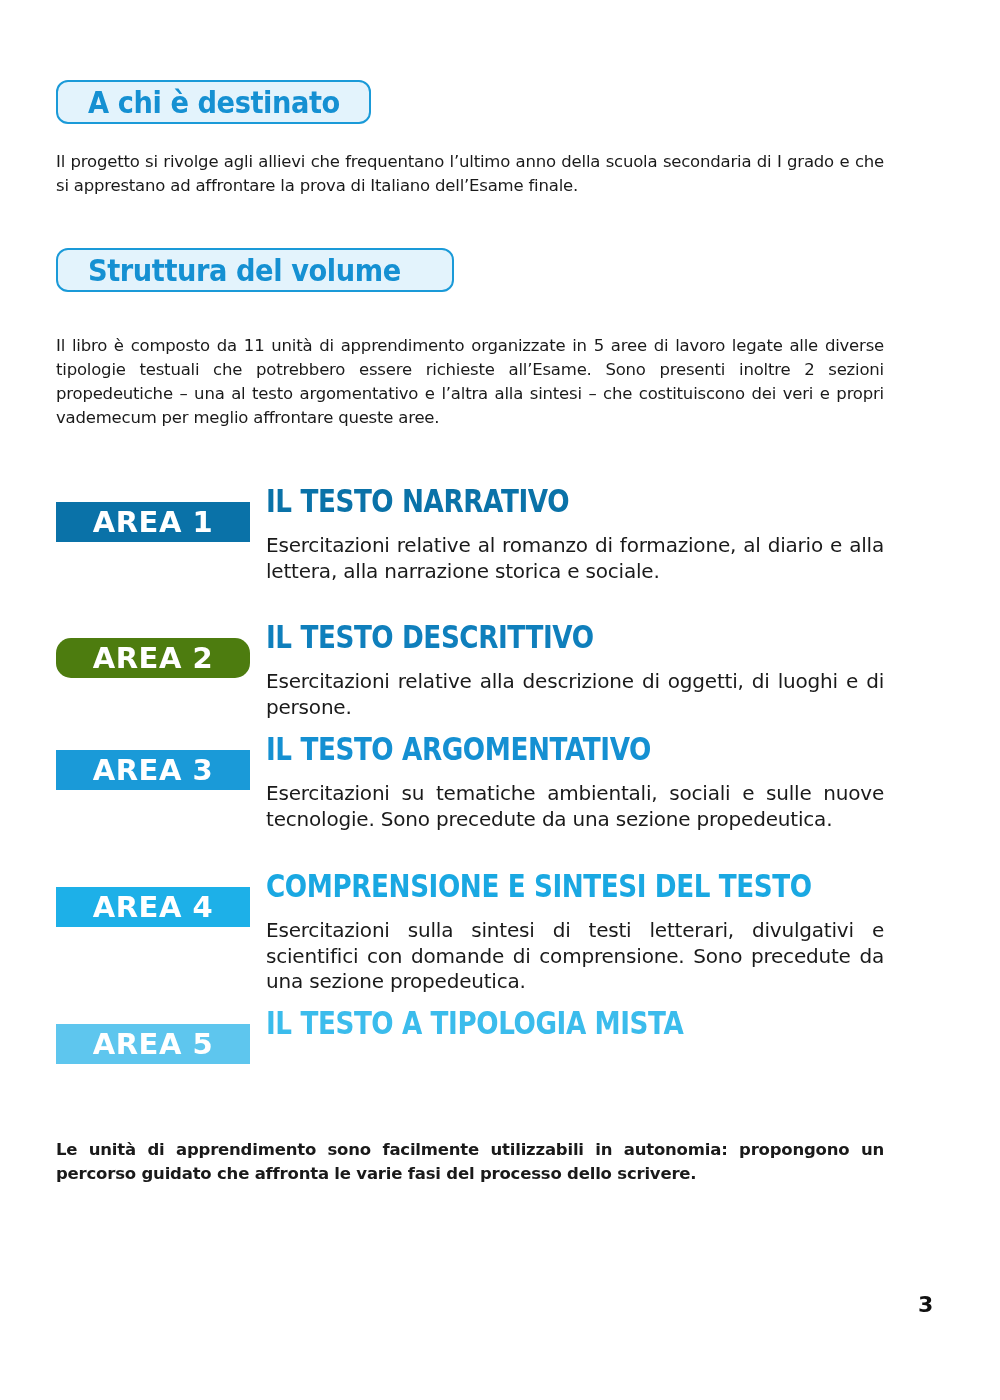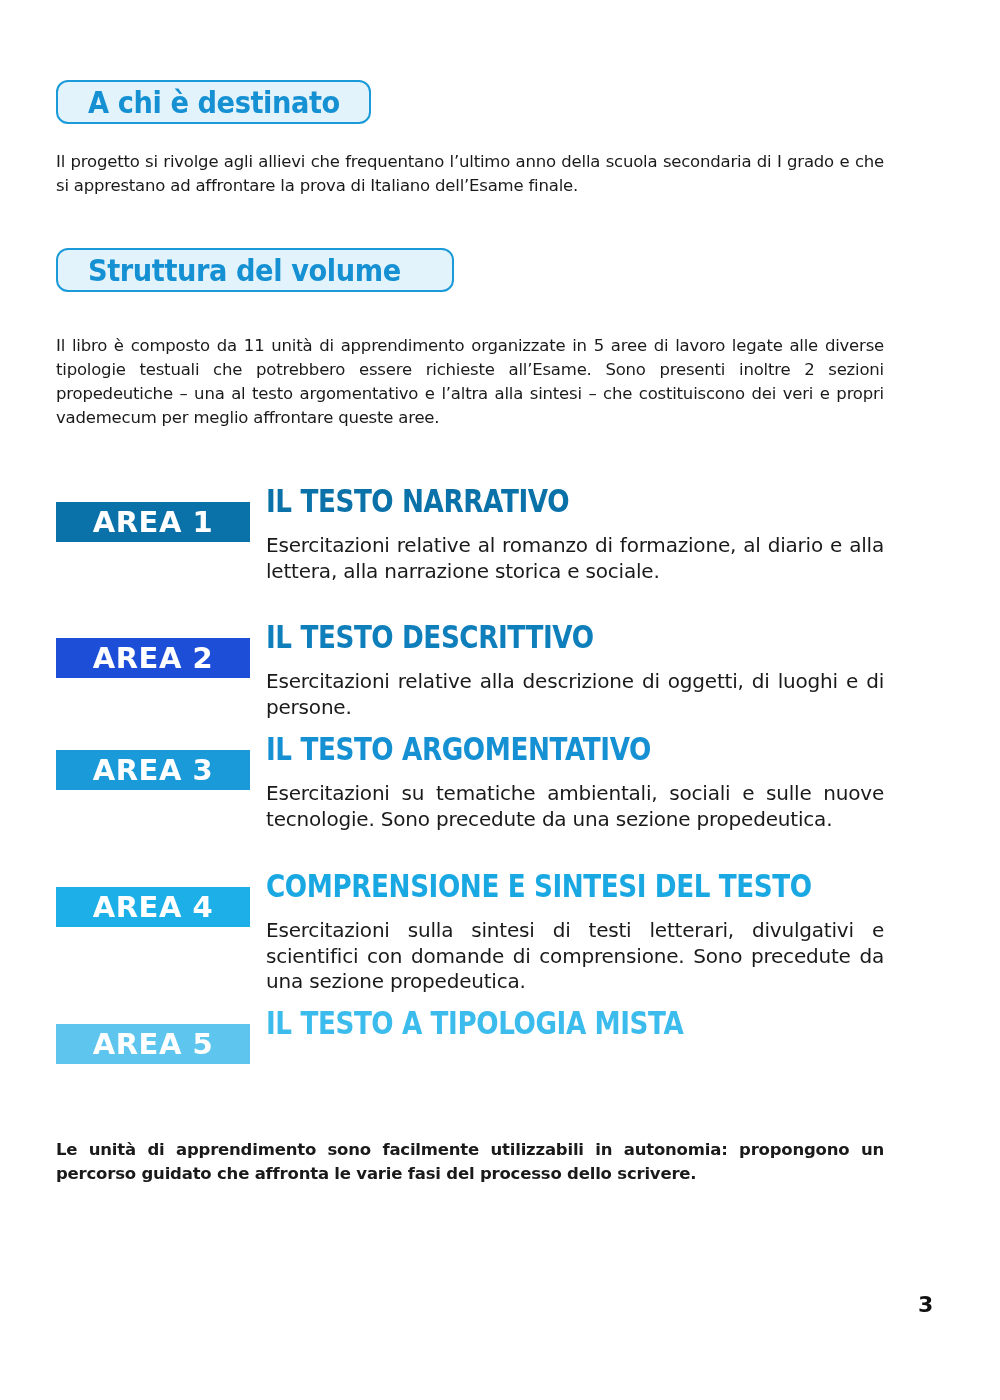--- a/index.html
+++ b/index.html
@@ -62,21 +62,21 @@
 
 <div class="area" style="top:486px;">
   <div class="badge" style="background:#0a72a8;">
     <span>AREA 1</span>
   </div>
   <div class="area-title" style="color:#0a72a8;">IL TESTO NARRATIVO</div>
   <div class="area-desc">Esercitazioni relative al romanzo di formazione, al diario e alla lettera, alla narrazione storica e sociale.</div>
 </div>
 
 <div class="area" style="top:622px;">
-  <div class="badge" style="background:#1d4ed8;">
+  <div class="badge" style="background:#4d7c0f;border-radius:15px;">
     <span>AREA 2</span>
   </div>
   <div class="area-title" style="color:#0f7fbc;">IL TESTO DESCRITTIVO</div>
   <div class="area-desc">Esercitazioni relative alla descrizione di oggetti, di luoghi e di persone.</div>
 </div>
 
 <div class="area" style="top:734px;">
   <div class="badge" style="background:#1a9ad8;">
     <span>AREA 3</span>
   </div>

